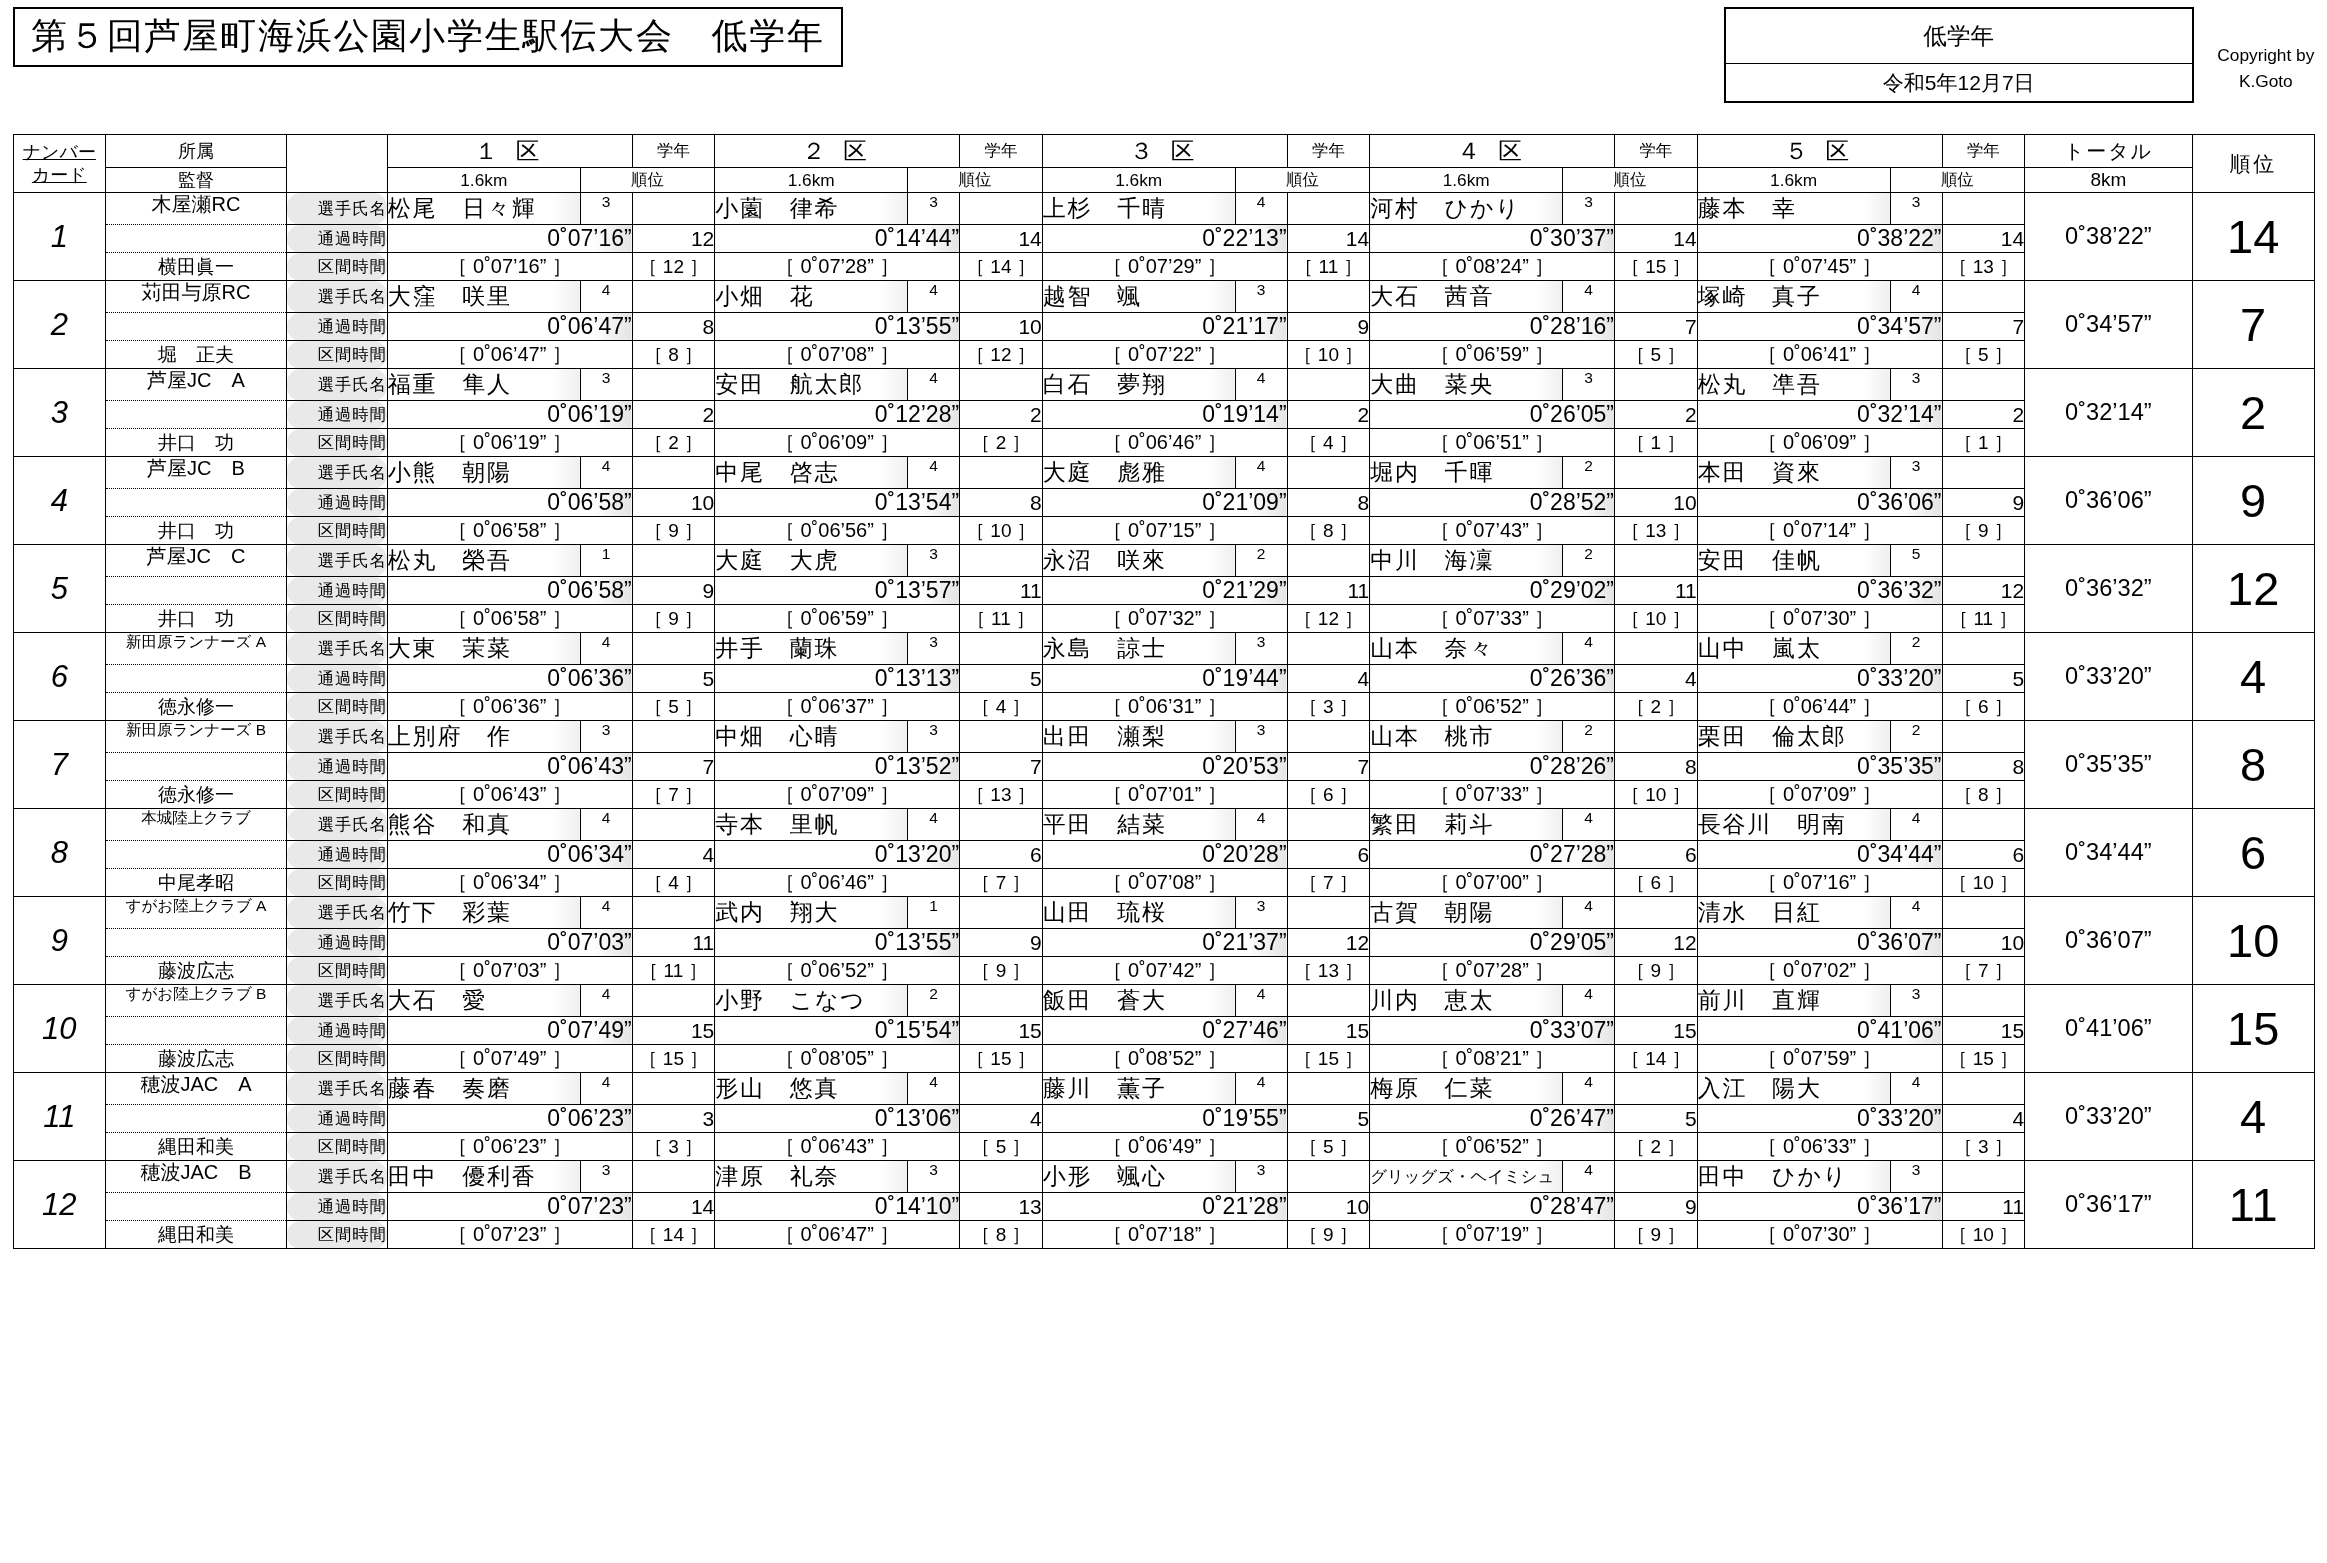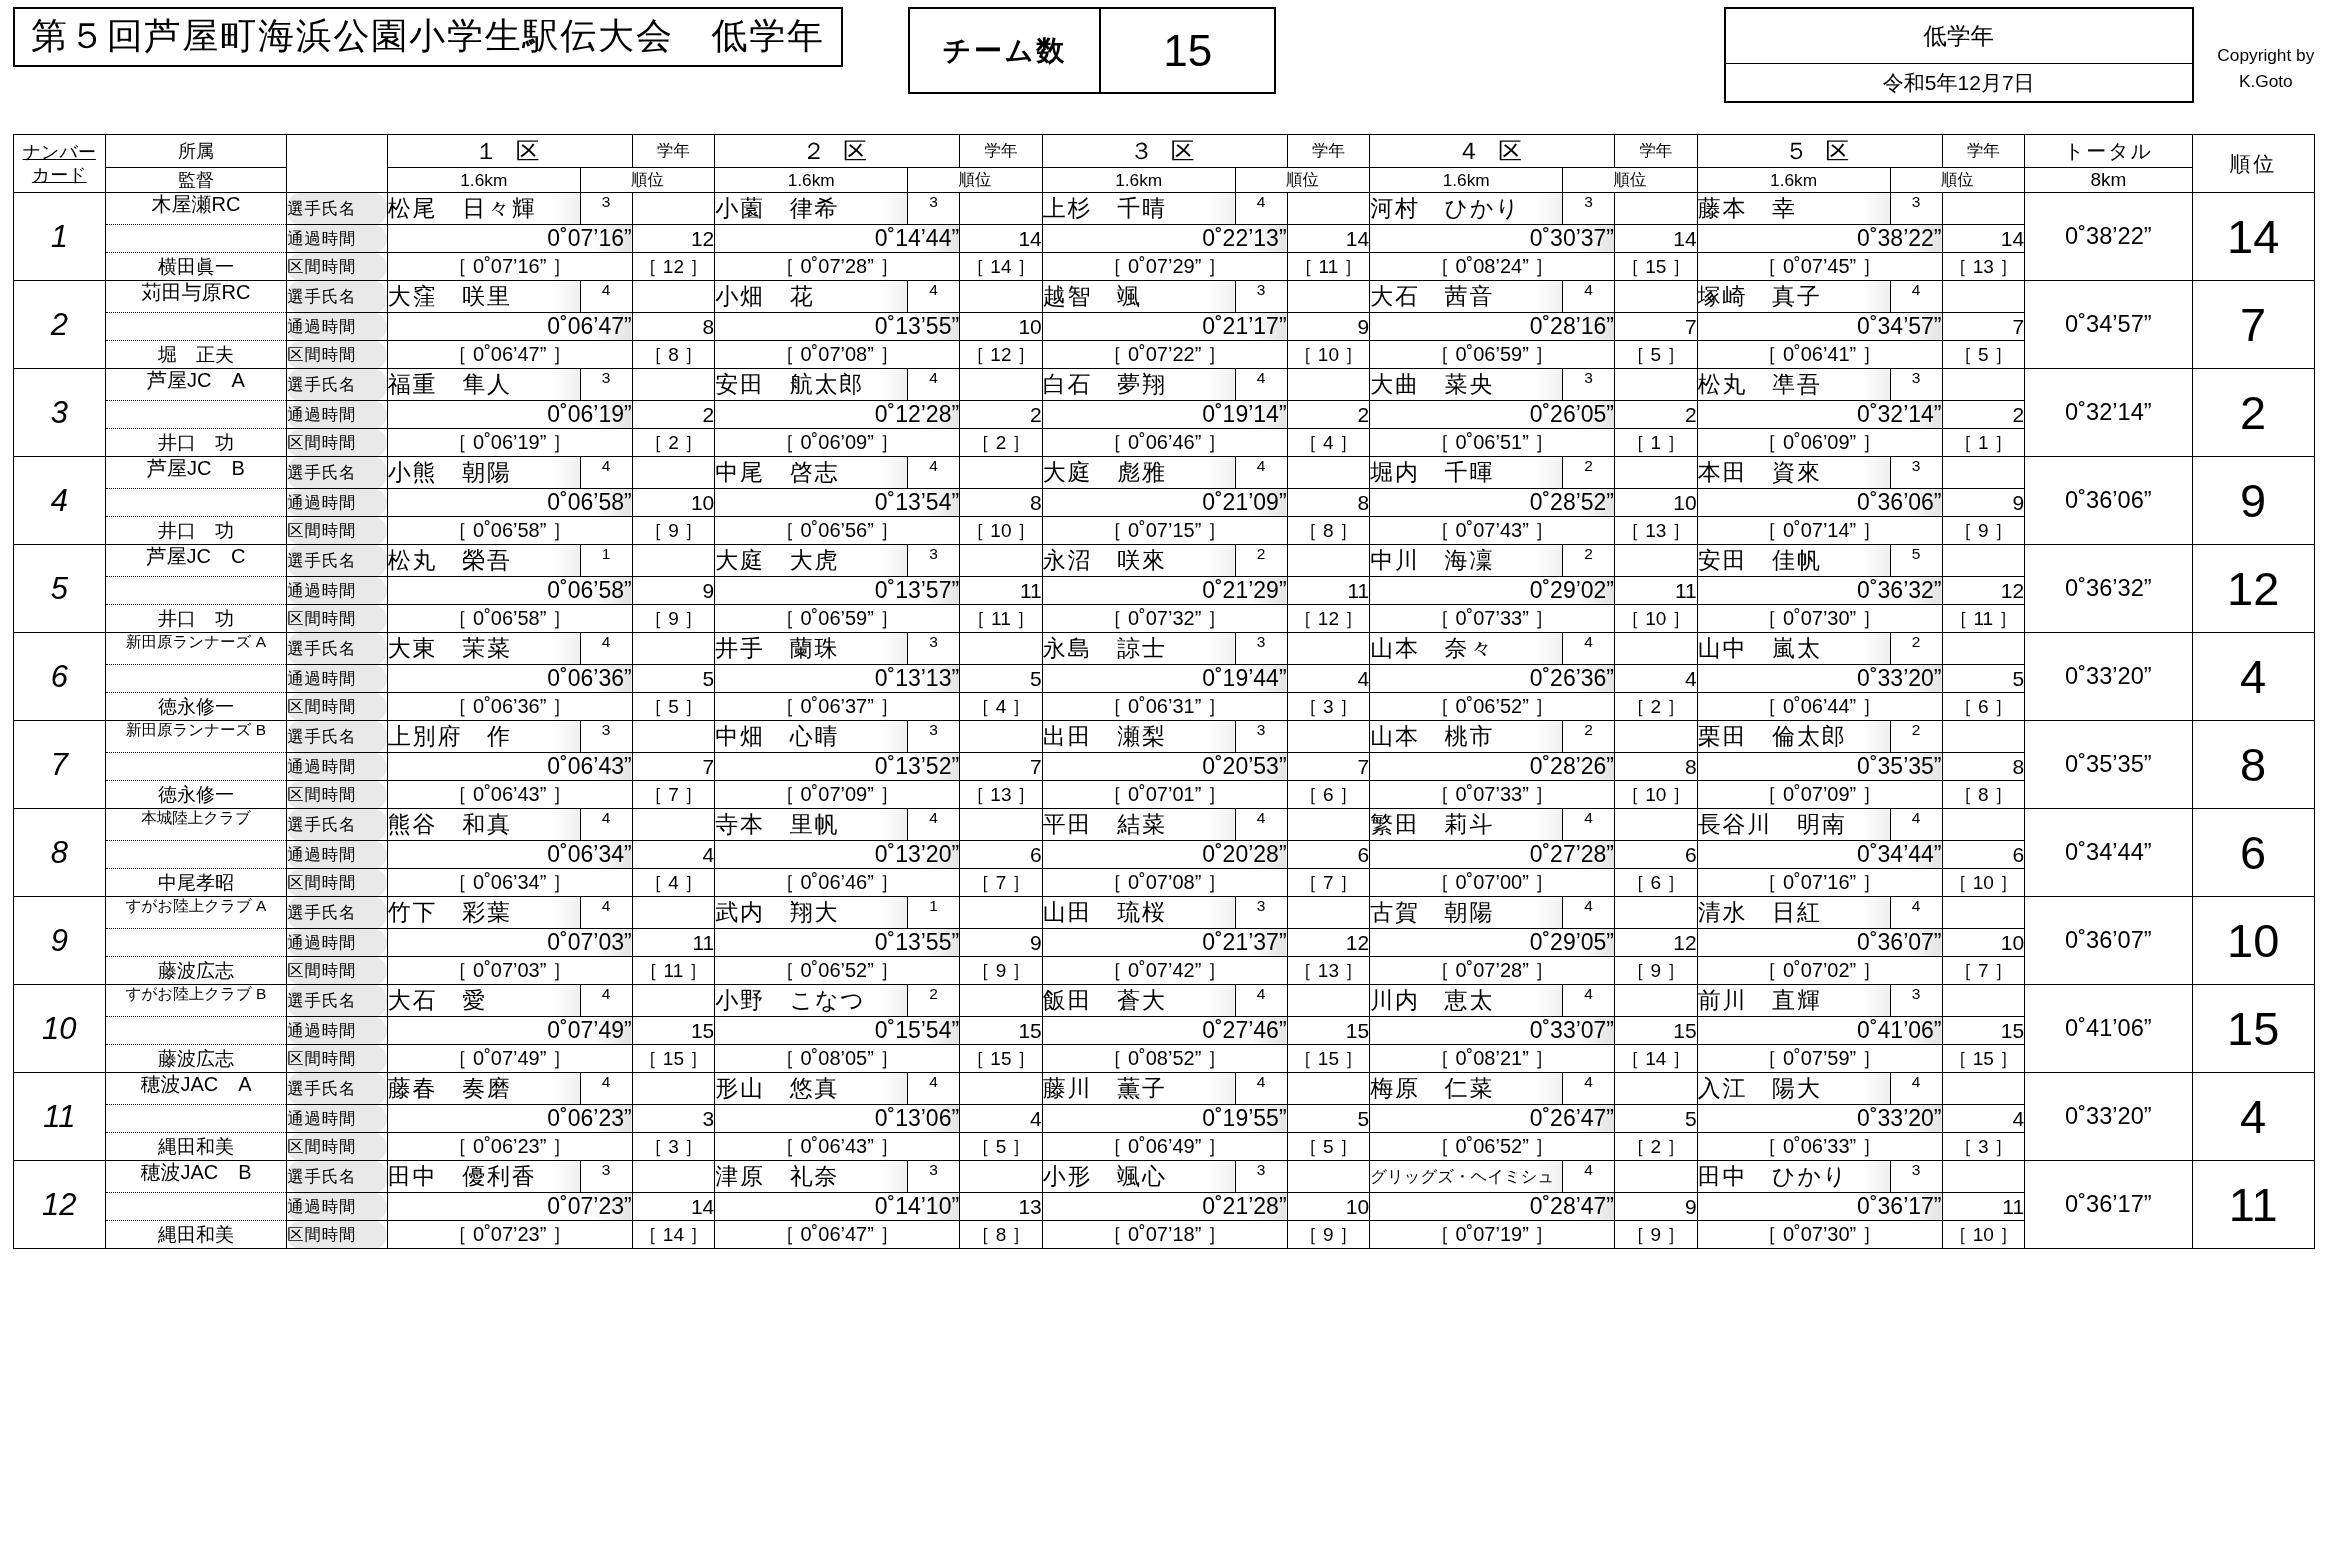--- a/index.html
+++ b/index.html
@@ -133,21 +133,21 @@
   }
   .cell-team.small { font-size: 15.5px; }
   .cell-coach {
     font-size: 19px;
     text-align: center;
     vertical-align: bottom;
     padding-bottom: 3.6px;
   }
   .cell-lbl {
     font-size: 16.4px;
-    text-align: left;
+    text-align: right;
     background: #e9e9e9;
     white-space: nowrap;
     letter-spacing: 0.9px;
     border-radius: 14px;
   }
   .cell-name {
     font-size: 23px;
     padding-left: 7.3px;
     background: linear-gradient(to right,#ffffff 0,#ffffff 86%,#efefef 100%);
     white-space: nowrap;
@@ -197,24 +197,20 @@
   }
 </style>
 </head>
 <body>
 
 <div class="page">
 
   <div class="header">
     <div class="title-box">第５回芦屋町海浜公園小学生駅伝大会　低学年</div>
 
-    <div class="teams-box">
-      <div class="teams-label">チーム数</div>
-      <div class="teams-value">15</div>
-    </div>
 
     <div class="right-block">
       <div class="cat-box">
         <div class="cat-row big">低学年</div>
         <div class="cat-row">令和5年12月7日</div>
       </div>
       <div class="copyright">
         <div class="ln1">Copyright by</div>
         <div class="ln2">K.Goto</div>
       </div>

